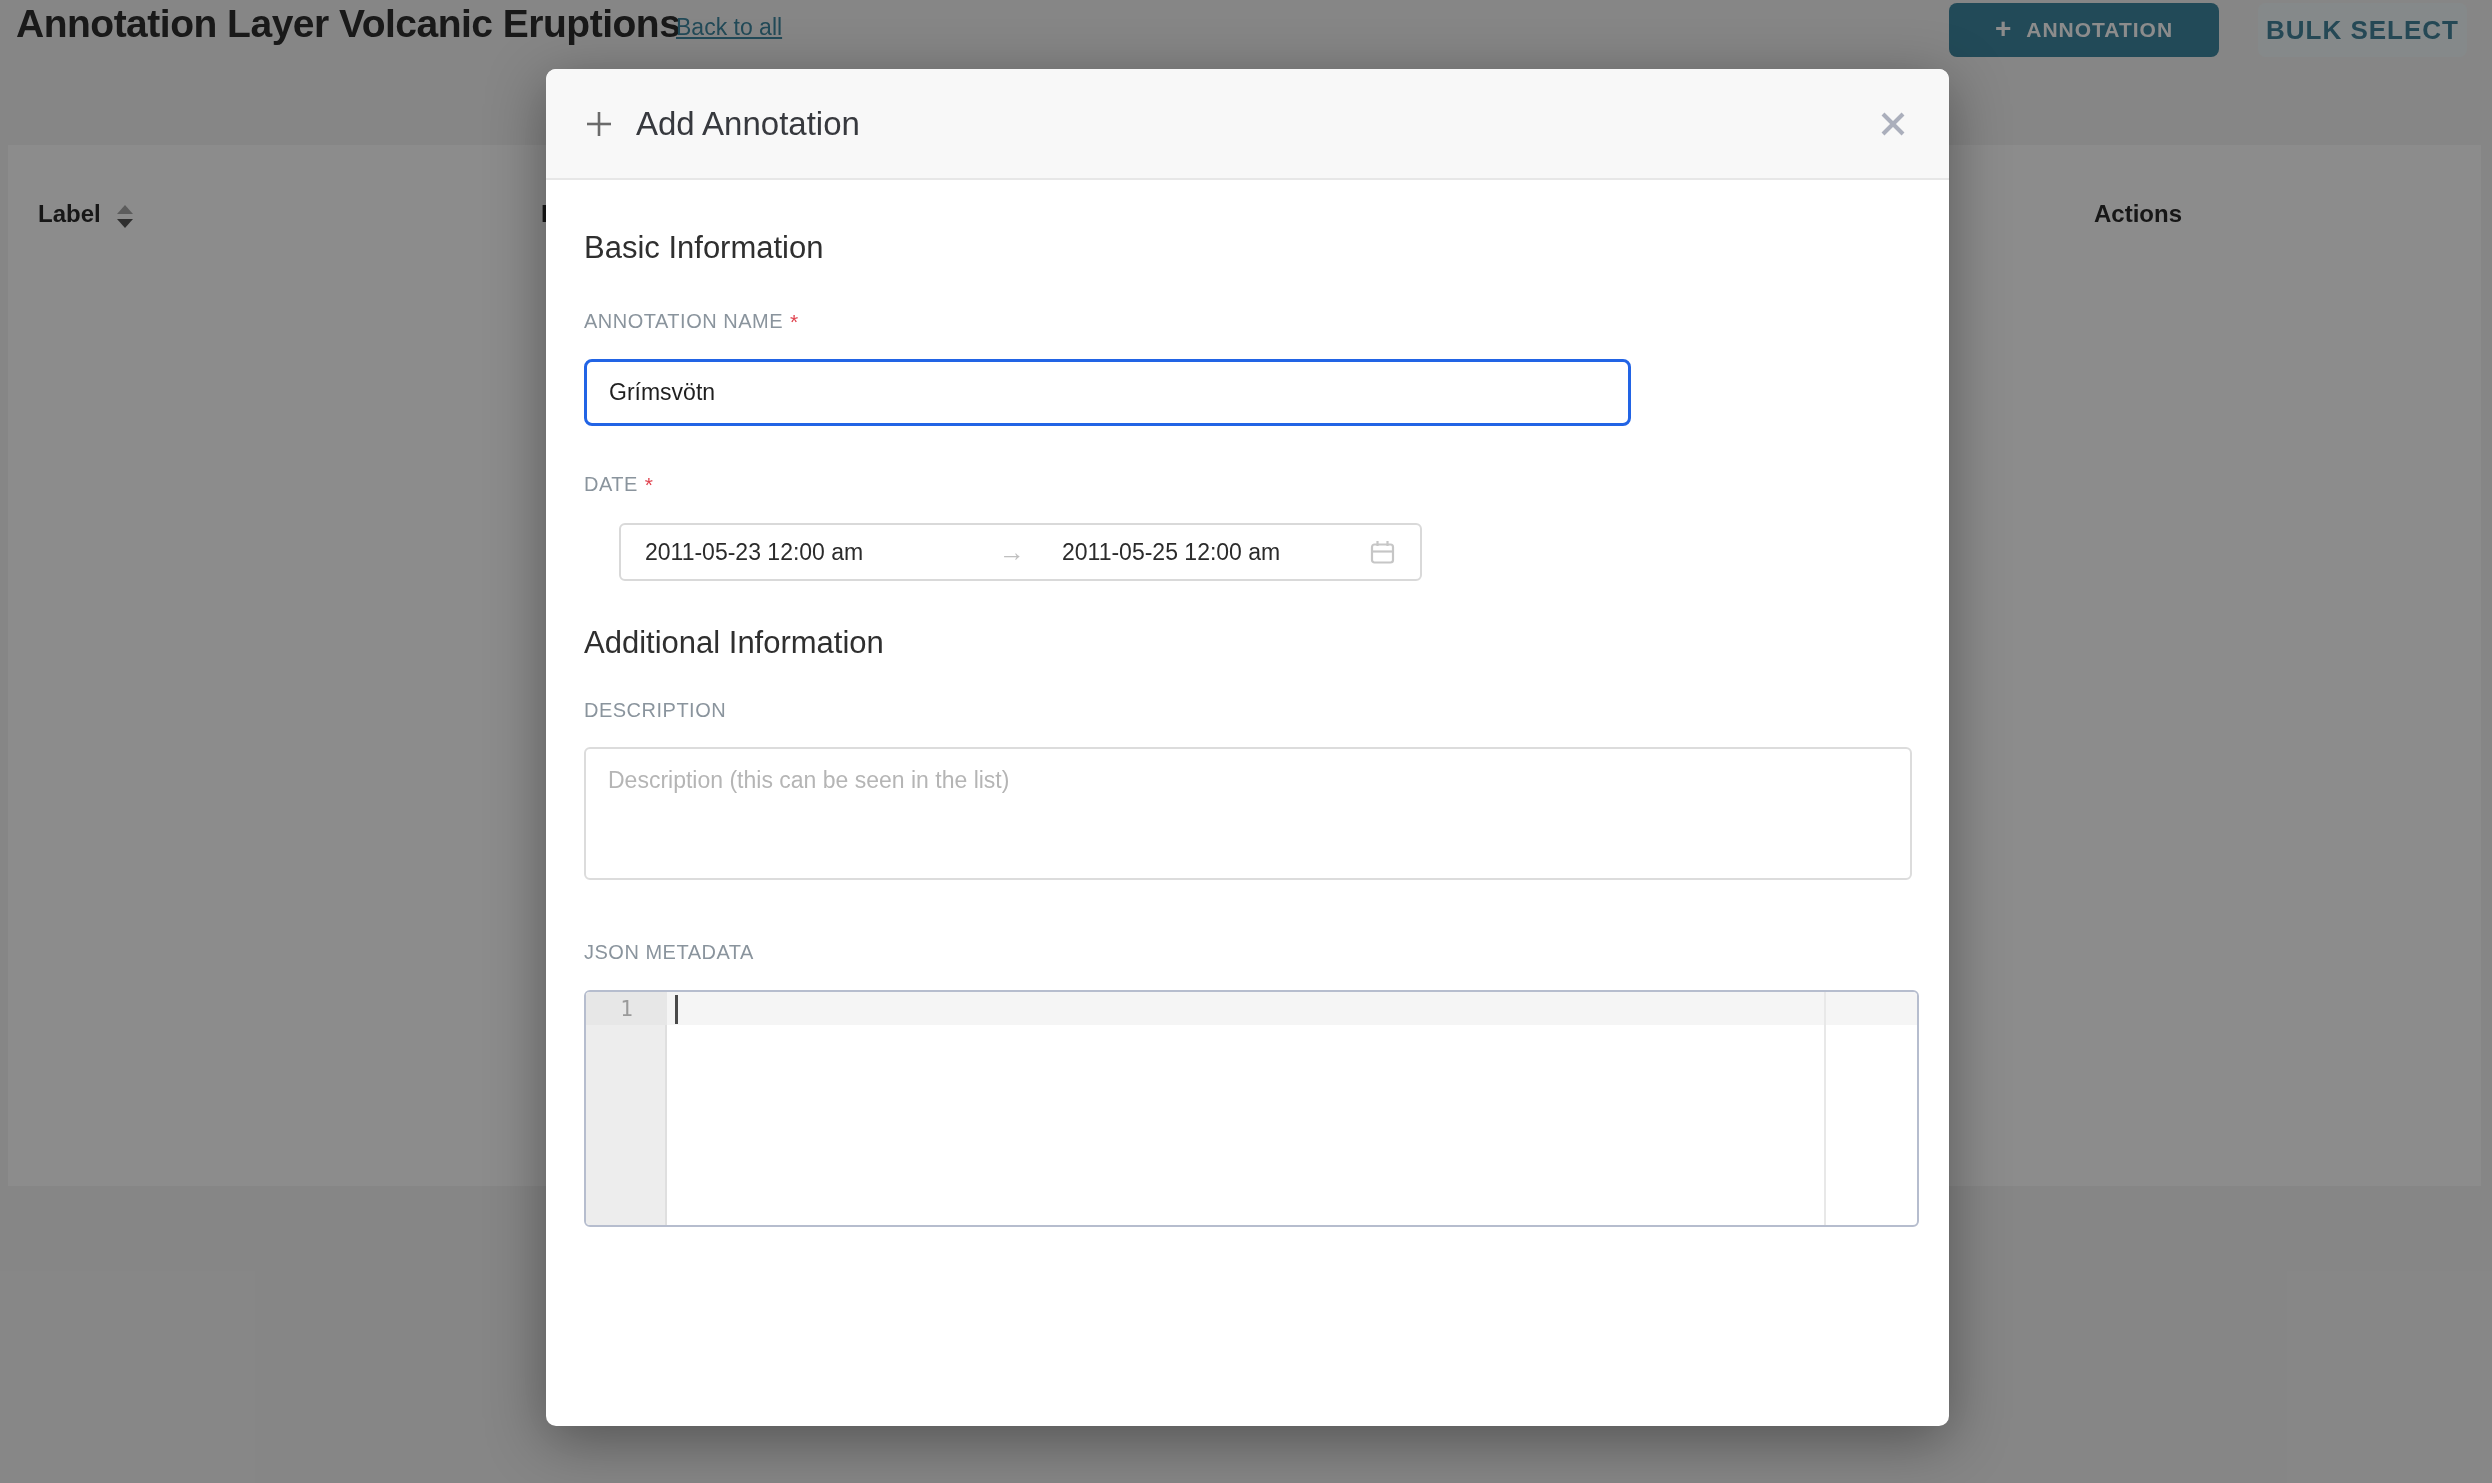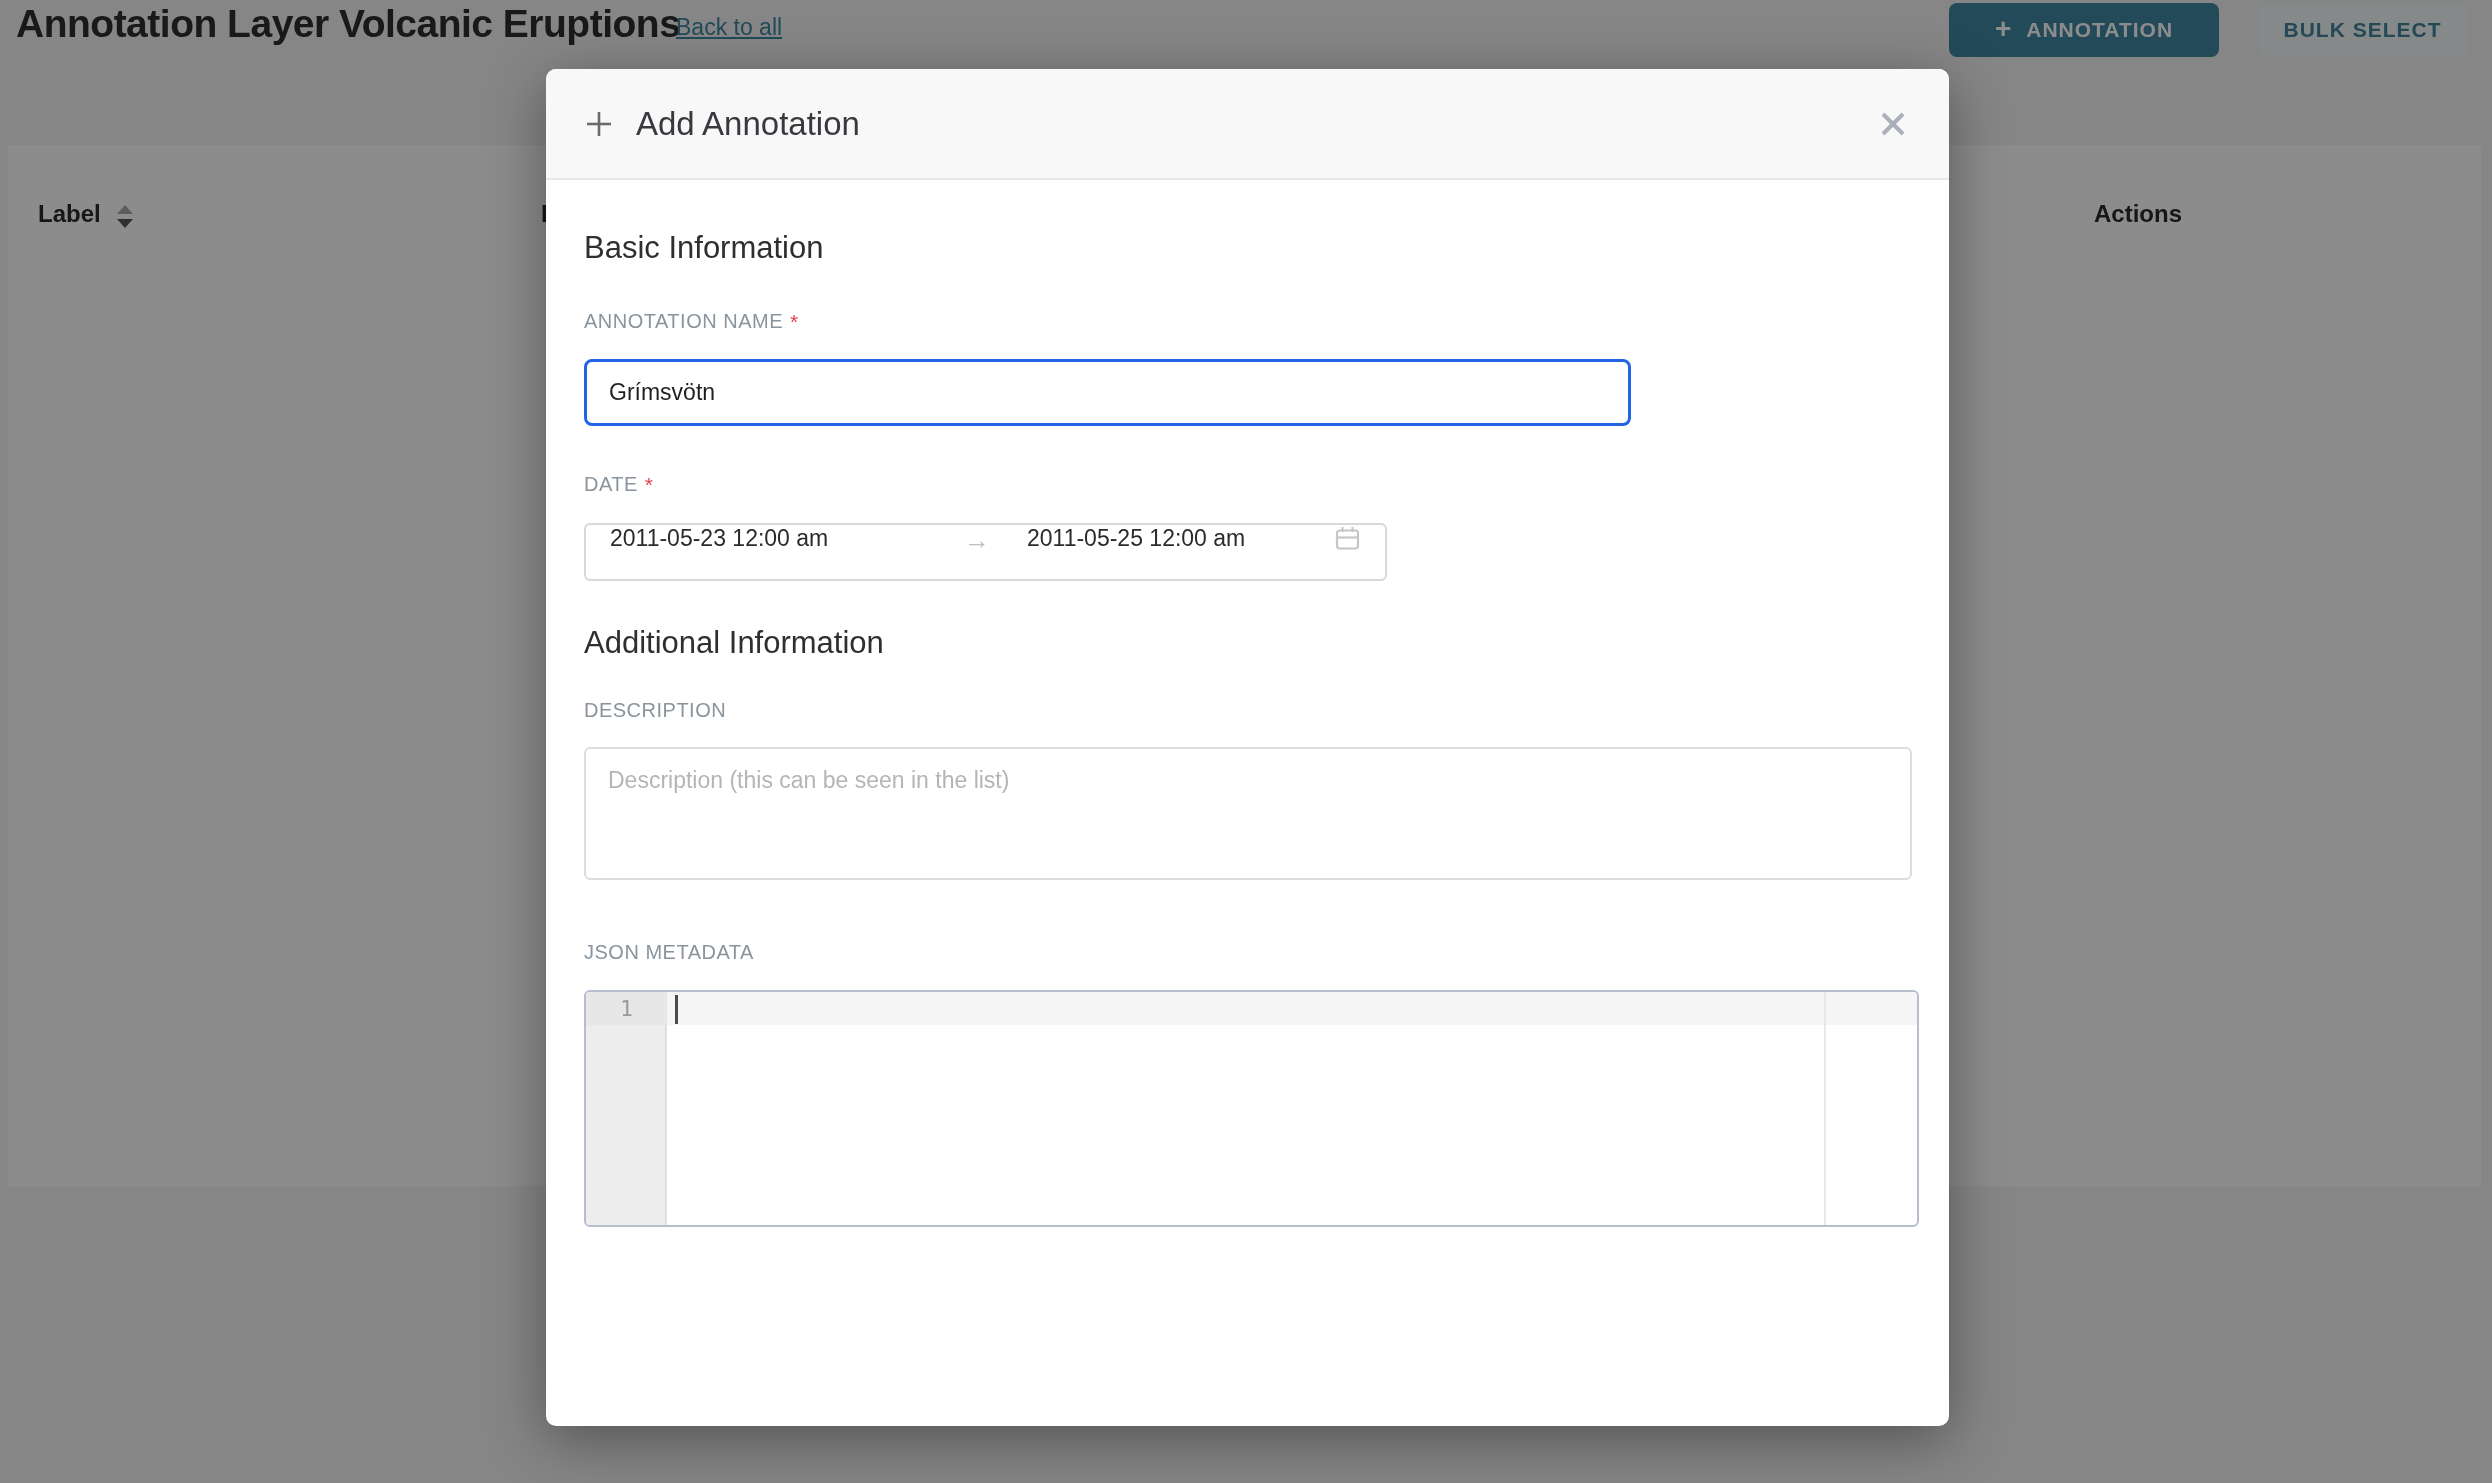--- a/index.html
+++ b/index.html
@@ -25,21 +25,21 @@
     position:absolute; left:1949px; top:3px; width:270px; height:54px;
     background:#3E87A0; border:none; border-radius:8px; cursor:pointer;
     color:#FFFFFF; font-size:21px; font-weight:600; letter-spacing:1px;
     display:flex; align-items:center; justify-content:center; gap:14px;
     font-family:"Liberation Sans", sans-serif;
   }
   .btn-annotation .plus { font-size:28px; font-weight:700; line-height:1; margin-top:-3px; }
   .btn-bulk {
     position:absolute; left:2258px; top:3px; width:209px; height:54px;
     background:#F2FAFC; border:none; border-radius:8px; cursor:pointer;
-    color:#44849B; font-size:21px; font-weight:600; letter-spacing:1px;
+    color:#44849B; font-size:26px; font-weight:600; letter-spacing:1px;
     display:flex; align-items:center; justify-content:center;
     font-family:"Liberation Sans", sans-serif;
   }
 
   .card {
     position:absolute; left:8px; top:145px; width:2473px; height:1041px;
     background:#FFFFFF;
   }
   .thead { position:relative; height:83px; width:100%; }
   .th { position:absolute; top:0; height:83px; display:flex; align-items:flex-end;
@@ -90,21 +90,21 @@
     margin-top:25px; width:1047px; height:67px;
     border:3px solid #2264E5; border-radius:8px; outline:none;
     font-size:23px; color:#1F1F1F; padding:0 22px;
     font-family:"Liberation Sans", sans-serif; display:block; background:#fff;
   }
 
   .lbl-date { margin-top:47px; }
   .range-picker {
     margin-top:26px; width:803px; height:58px;
     border:2px solid #D9D9D9; border-radius:6px; background:#fff;
-    display:flex; align-items:flex-start; padding:0 24px; cursor:pointer;
+    display:flex; align-items:center; padding:0 24px; cursor:pointer;margin-left:35px;
   }
   .range-date { font-size:23px; color:#2B2B2B; white-space:nowrap; }
   .range-date.start { width:354px; flex:none; }
   .range-sep { color:#BFBFBF; font-size:26px; flex:none; width:63px; }
   .range-date.end { flex:1; }
   .cal-icon { flex:none; margin-left:8px; display:flex; }
 
   .lbl-desc { margin-top:38px; }
   .desc-area {
     margin-top:25px; width:1328px; height:133px; resize:none;

